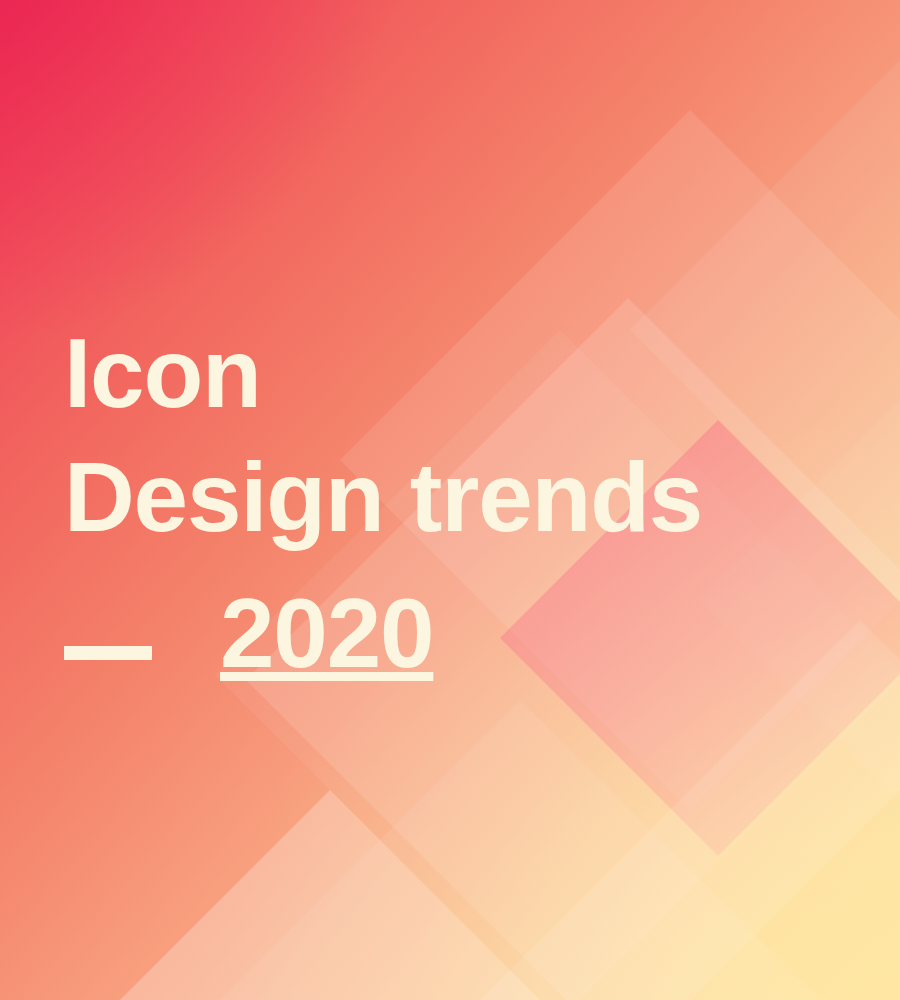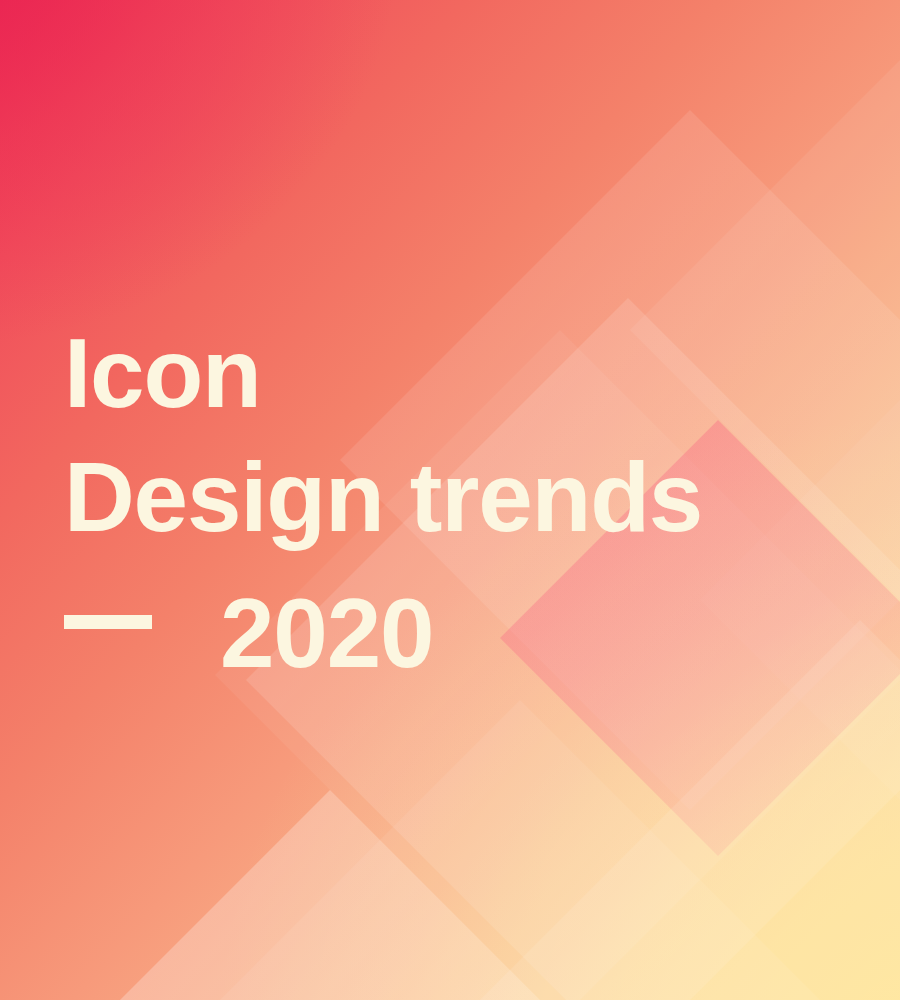--- a/index.html
+++ b/index.html
@@ -85,21 +85,22 @@
   #line-trends {
     left: 64px;
     top: 448px;
     font-size: 98px;
   }
   #line-year {
     left: 64px;
     top: 584px;
     font-size: 98px;
     display: flex;
-    align-items: center;
+    align-items: flex-end;
+    text-decoration: underline;
   }
   #em-dash-rule {
     display: inline-block;
     width: 88px;
     height: 14px;
     background: #fcf6e0;
     margin-bottom: 22px;
     margin-right: 68px;
   }
   #year-text {

